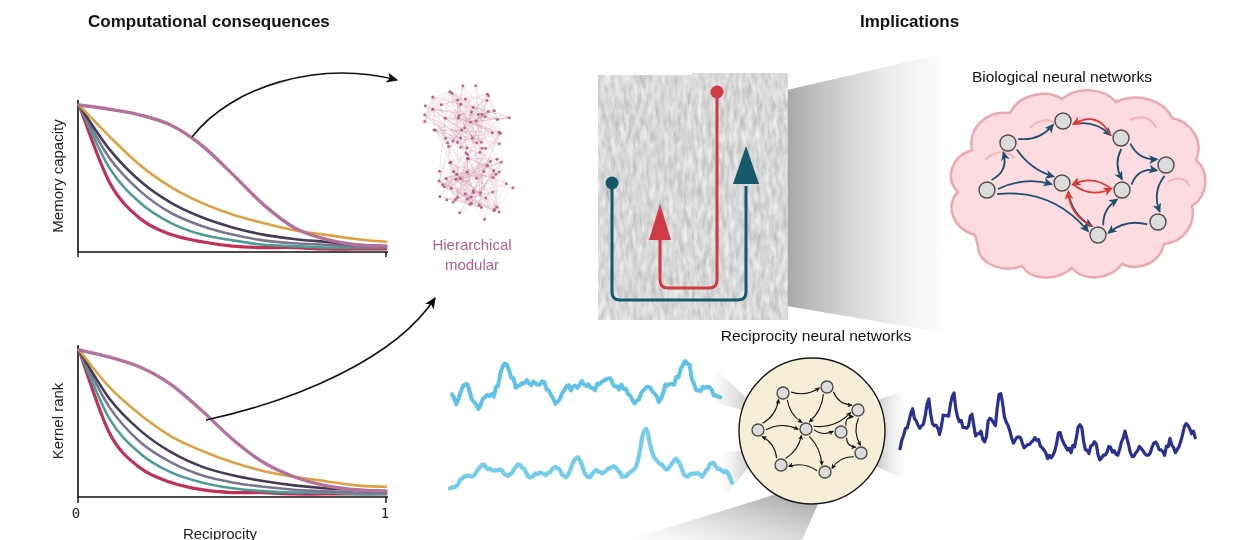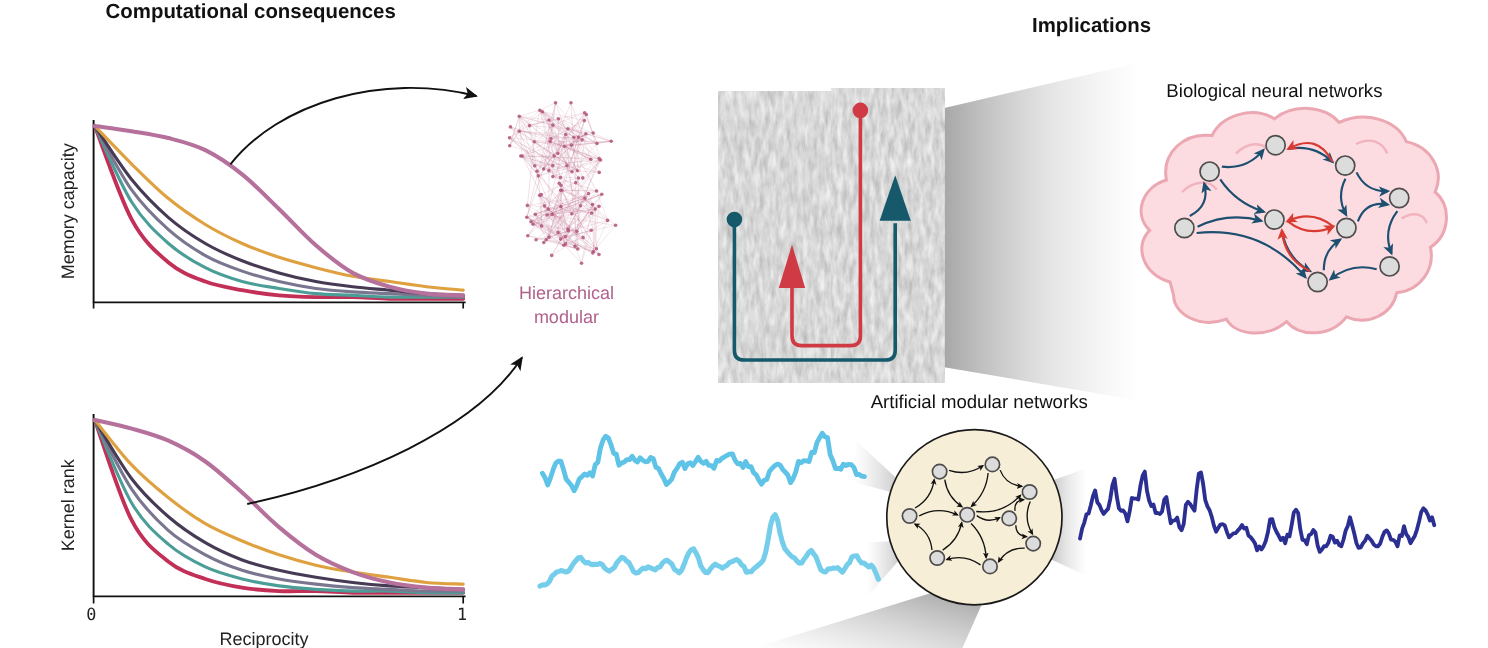--- a/index.html
+++ b/index.html
@@ -640,30 +640,30 @@
         </g>
   </g>
 
   <g id="signals">
         <path d="M 452.0 394.4 L 454.2 398.1 L 456.4 404.2 L 458.6 398.6 L 460.8 391.8 L 463.0 386.1 L 465.2 384.3 L 467.4 384.3 L 469.6 391.4 L 471.8 399.3 L 474.0 401.9 L 476.2 404.6 L 478.4 409.0 L 480.6 404.8 L 482.8 399.1 L 485.0 397.2 L 487.2 395.0 L 489.4 396.2 L 491.6 393.9 L 493.8 396.7 L 496.0 387.3 L 498.2 385.2 L 500.4 373.1 L 502.6 366.6 L 504.8 363.5 L 507.0 365.0 L 509.2 370.7 L 511.4 377.8 L 513.6 378.4 L 515.8 387.7 L 518.0 385.9 L 520.2 385.0 L 522.4 383.0 L 524.6 383.1 L 526.8 380.2 L 529.0 383.5 L 531.2 385.0 L 533.4 381.5 L 535.6 383.5 L 537.8 384.8 L 540.0 384.5 L 542.2 381.2 L 544.4 382.3 L 546.6 389.4 L 548.8 390.4 L 551.0 395.0 L 553.2 398.7 L 555.4 403.8 L 557.6 401.7 L 559.8 399.2 L 562.0 393.4 L 564.2 390.3 L 566.4 386.4 L 568.6 385.2 L 570.8 390.5 L 573.0 386.5 L 575.2 385.6 L 577.4 387.9 L 579.6 384.6 L 581.8 381.0 L 584.0 384.5 L 586.2 386.1 L 588.4 384.4 L 590.6 387.8 L 592.8 388.0 L 595.0 390.3 L 597.2 383.7 L 599.4 384.2 L 601.6 381.9 L 603.8 380.7 L 606.0 379.3 L 608.2 378.4 L 610.4 378.3 L 612.6 383.6 L 614.8 386.6 L 617.0 386.2 L 619.2 389.6 L 621.4 384.6 L 623.6 388.9 L 625.8 388.8 L 628.0 393.9 L 630.2 395.7 L 632.4 400.1 L 634.6 403.5 L 636.8 400.3 L 639.0 399.6 L 641.2 392.9 L 643.4 390.2 L 645.6 388.2 L 647.8 386.7 L 650.0 387.5 L 652.2 391.1 L 654.4 393.5 L 656.6 396.0 L 658.8 402.2 L 661.0 398.7 L 663.2 393.0 L 665.4 384.5 L 667.6 385.6 L 669.8 383.9 L 672.0 384.0 L 674.2 384.7 L 676.4 376.9 L 678.6 377.1 L 680.8 368.8 L 683.0 364.8 L 685.2 361.0 L 687.4 364.0 L 689.6 364.7 L 691.8 378.9 L 694.0 383.8 L 696.2 390.5 L 698.4 390.3 L 700.6 391.1 L 702.8 386.8 L 705.0 387.9 L 707.2 386.9 L 709.4 387.1 L 711.6 389.6 L 713.8 395.5 L 716.0 395.3 L 718.2 396.8 L 720.4 397.2" stroke="#5ec3e6" stroke-width="4" fill="none" stroke-linejoin="round" stroke-linecap="round"></path>
         <path d="M 450.0 488.4 L 452.0 487.4 L 454.0 487.5 L 456.0 486.4 L 458.0 484.3 L 460.0 480.0 L 462.0 478.5 L 464.0 476.6 L 466.0 476.1 L 468.0 475.4 L 470.0 476.2 L 472.0 476.6 L 474.0 475.7 L 476.0 472.7 L 478.0 469.4 L 480.0 467.1 L 482.0 464.8 L 484.0 464.5 L 486.0 467.3 L 488.0 469.2 L 490.0 468.6 L 492.0 470.0 L 494.0 470.6 L 496.0 470.3 L 498.0 470.3 L 500.0 469.5 L 502.0 470.6 L 504.0 473.5 L 506.0 475.0 L 508.0 475.9 L 510.0 474.4 L 512.0 472.9 L 514.0 469.1 L 516.0 466.7 L 518.0 464.4 L 520.0 465.1 L 522.0 467.5 L 524.0 468.7 L 526.0 472.4 L 528.0 476.3 L 530.0 477.5 L 532.0 477.1 L 534.0 475.0 L 536.0 473.4 L 538.0 474.0 L 540.0 472.3 L 542.0 473.2 L 544.0 474.1 L 546.0 475.0 L 548.0 472.9 L 550.0 472.5 L 552.0 469.3 L 554.0 467.5 L 556.0 466.9 L 558.0 468.5 L 560.0 470.2 L 562.0 474.4 L 564.0 475.7 L 566.0 477.3 L 568.0 475.2 L 570.0 470.5 L 572.0 465.0 L 574.0 460.6 L 576.0 458.1 L 578.0 457.3 L 580.0 460.8 L 582.0 464.8 L 584.0 471.6 L 586.0 474.8 L 588.0 477.1 L 590.0 477.2 L 592.0 474.1 L 594.0 471.8 L 596.0 470.0 L 598.0 471.3 L 600.0 472.1 L 602.0 473.5 L 604.0 472.1 L 606.0 471.0 L 608.0 468.6 L 610.0 468.1 L 612.0 467.0 L 614.0 466.3 L 616.0 467.7 L 618.0 470.7 L 620.0 472.1 L 622.0 476.8 L 624.0 476.4 L 626.0 476.5 L 628.0 474.1 L 630.0 472.5 L 632.0 470.8 L 634.0 469.2 L 636.0 466.8 L 638.0 460.4 L 640.0 450.3 L 642.0 438.1 L 644.0 431.2 L 646.0 428.9 L 648.0 433.5 L 650.0 444.0 L 652.0 451.7 L 654.0 457.2 L 656.0 459.6 L 658.0 461.9 L 660.0 464.0 L 662.0 464.8 L 664.0 467.4 L 666.0 469.3 L 668.0 469.2 L 670.0 466.0 L 672.0 463.5 L 674.0 460.3 L 676.0 458.6 L 678.0 461.4 L 680.0 464.0 L 682.0 469.5 L 684.0 474.8 L 686.0 476.3 L 688.0 476.7 L 690.0 474.2 L 692.0 474.0 L 694.0 473.4 L 696.0 473.6 L 698.0 473.0 L 700.0 474.9 L 702.0 476.8 L 704.0 473.8 L 706.0 470.6 L 708.0 468.8 L 710.0 464.0 L 712.0 463.3 L 714.0 463.1 L 716.0 466.7 L 718.0 469.1 L 720.0 469.2 L 722.0 470.9 L 724.0 472.4 L 726.0 471.0 L 728.0 473.3 L 730.0 477.7 L 732.0 482.7" stroke="#74cdea" stroke-width="4.2" fill="none" stroke-linejoin="round" stroke-linecap="round"></path>
         <path d="M 900.0 448.8 L 901.8 440.3 L 903.6 435.5 L 905.4 428.6 L 907.2 427.9 L 909.0 421.0 L 910.8 413.4 L 912.6 408.7 L 914.4 418.5 L 916.2 420.8 L 918.0 425.2 L 919.8 428.3 L 921.6 425.9 L 923.4 424.1 L 925.2 415.9 L 927.0 404.5 L 928.8 399.0 L 930.6 413.5 L 932.4 423.5 L 934.2 425.7 L 936.0 425.4 L 937.8 428.0 L 939.6 434.5 L 941.4 426.2 L 943.2 415.0 L 945.0 415.4 L 946.8 415.5 L 948.6 416.2 L 950.4 404.5 L 952.2 396.4 L 954.0 393.0 L 955.8 408.9 L 957.6 417.1 L 959.4 421.6 L 961.2 420.4 L 963.0 427.5 L 964.8 427.5 L 966.6 428.3 L 968.4 426.2 L 970.2 416.5 L 972.0 414.2 L 973.8 425.5 L 975.6 436.0 L 977.4 433.8 L 979.2 433.7 L 981.0 431.3 L 982.8 439.3 L 984.6 441.9 L 986.4 436.8 L 988.2 420.8 L 990.0 418.2 L 991.8 420.0 L 993.6 422.9 L 995.4 425.6 L 997.2 408.2 L 999.0 394.7 L 1000.8 393.7 L 1002.6 403.3 L 1004.4 416.8 L 1006.2 422.0 L 1008.0 425.2 L 1009.8 430.7 L 1011.6 438.0 L 1013.4 443.1 L 1015.2 440.0 L 1017.0 437.2 L 1018.8 436.8 L 1020.6 437.9 L 1022.4 443.3 L 1024.2 447.8 L 1026.0 446.1 L 1027.8 444.5 L 1029.6 444.3 L 1031.4 442.2 L 1033.2 440.3 L 1035.0 437.6 L 1036.8 440.5 L 1038.6 439.7 L 1040.4 446.2 L 1042.2 447.7 L 1044.0 450.0 L 1045.8 452.8 L 1047.6 458.6 L 1049.4 455.4 L 1051.2 457.9 L 1053.0 455.1 L 1054.8 450.8 L 1056.6 443.5 L 1058.4 432.9 L 1060.2 432.6 L 1062.0 439.3 L 1063.8 443.4 L 1065.6 446.5 L 1067.4 450.0 L 1069.2 448.1 L 1071.0 452.8 L 1072.8 445.5 L 1074.6 446.9 L 1076.4 437.4 L 1078.2 427.0 L 1080.0 424.8 L 1081.8 427.5 L 1083.6 441.2 L 1085.4 449.9 L 1087.2 450.2 L 1089.0 453.5 L 1090.8 446.0 L 1092.6 445.1 L 1094.4 441.7 L 1096.2 443.8 L 1098.0 454.4 L 1099.8 459.9 L 1101.6 457.9 L 1103.4 455.1 L 1105.2 455.2 L 1107.0 452.3 L 1108.8 446.5 L 1110.6 447.3 L 1112.4 452.2 L 1114.2 450.6 L 1116.0 454.2 L 1117.8 455.2 L 1119.6 449.6 L 1121.4 442.1 L 1123.2 438.2 L 1125.0 431.1 L 1126.8 437.8 L 1128.6 444.8 L 1130.4 452.7 L 1132.2 456.6 L 1134.0 456.1 L 1135.8 452.7 L 1137.6 450.7 L 1139.4 446.4 L 1141.2 448.5 L 1143.0 450.6 L 1144.8 453.8 L 1146.6 455.2 L 1148.4 455.2 L 1150.2 452.9 L 1152.0 447.3 L 1153.8 443.2 L 1155.6 442.0 L 1157.4 444.6 L 1159.2 449.7 L 1161.0 449.9 L 1162.8 451.5 L 1164.6 455.3 L 1166.4 446.1 L 1168.2 446.7 L 1170.0 438.4 L 1171.8 445.1 L 1173.6 447.5 L 1175.4 452.7 L 1177.2 449.6 L 1179.0 446.6 L 1180.8 441.3 L 1182.6 434.4 L 1184.4 426.6 L 1186.2 423.6 L 1188.0 425.4 L 1189.8 428.8 L 1191.6 433.8 L 1193.4 431.1 L 1195.2 437.7" stroke="#2b2f92" stroke-width="3.2" fill="none" stroke-linejoin="round" stroke-linecap="round"></path>
       </g>
 </svg>
 
-<div class="lbl title" style="left:88px;top:0;text-align:center;">Computational consequences</div>
+<div class="lbl title" style="left:88px;top:12px;text-align:center;">Computational consequences</div>
 <div class="lbl title" style="left:860px;top:12px;">Implications</div>
 
 <div class="lbl axis rot" style="left:57px;top:176px;">Memory capacity</div>
 <div class="lbl axis rot" style="left:57px;top:421px;">Kernel rank</div>
 <div class="lbl axis center" style="left:220px;top:513px;margin-top:20px;">Reciprocity</div>
 <div class="lbl tick center" style="left:76px;top:513px;">0</div>
 <div class="lbl tick center" style="left:385px;top:513px;">1</div>
 
 <div class="lbl sub center" style="left:1062px;top:77px;">Biological neural networks</div>
 
 <div class="lbl hier center" style="left:472px;top:255px;">
   <div>Hierarchical</div>
   <div>modular</div>
 </div>
-<div class="lbl sub center" style="left:816px;top:336px;">Artificial modular networks</div>
+<div class="lbl sub center" style="left:816px;top:336px;">Reciprocity neural networks</div>
 
 </div>
 
 </body></html>

